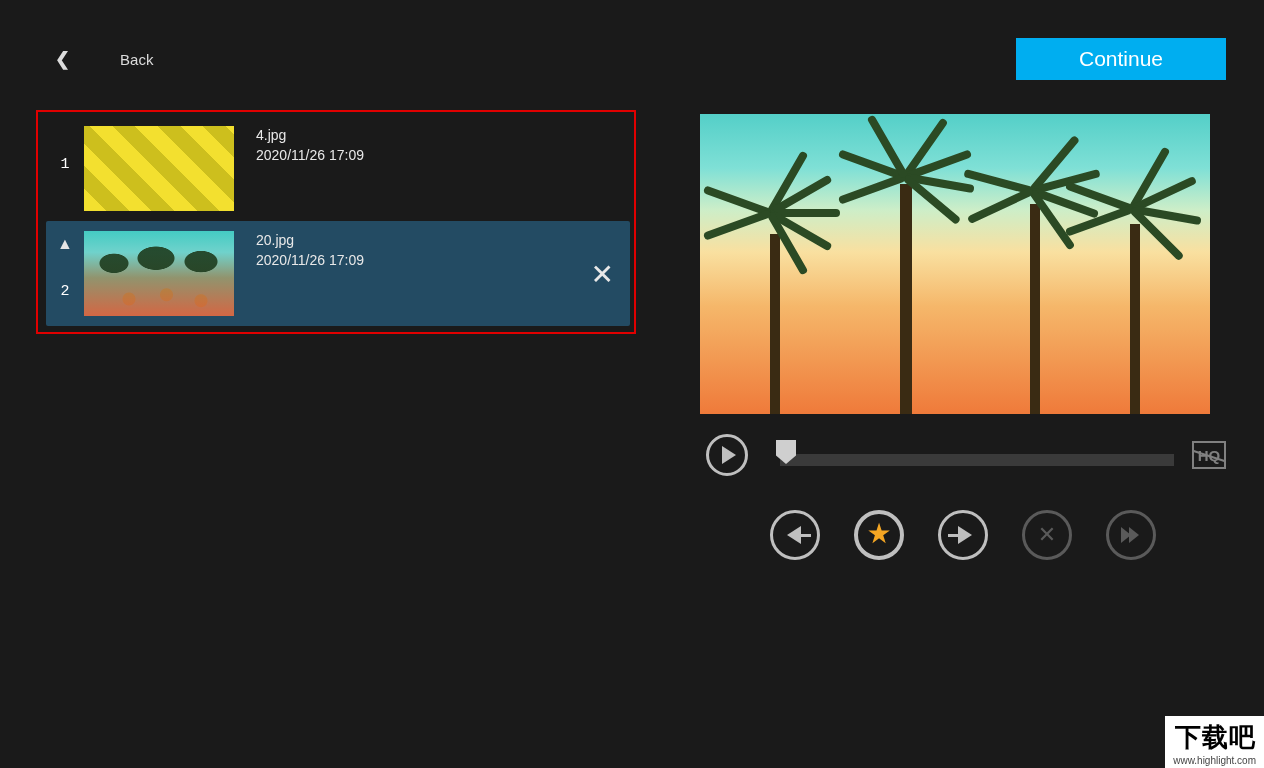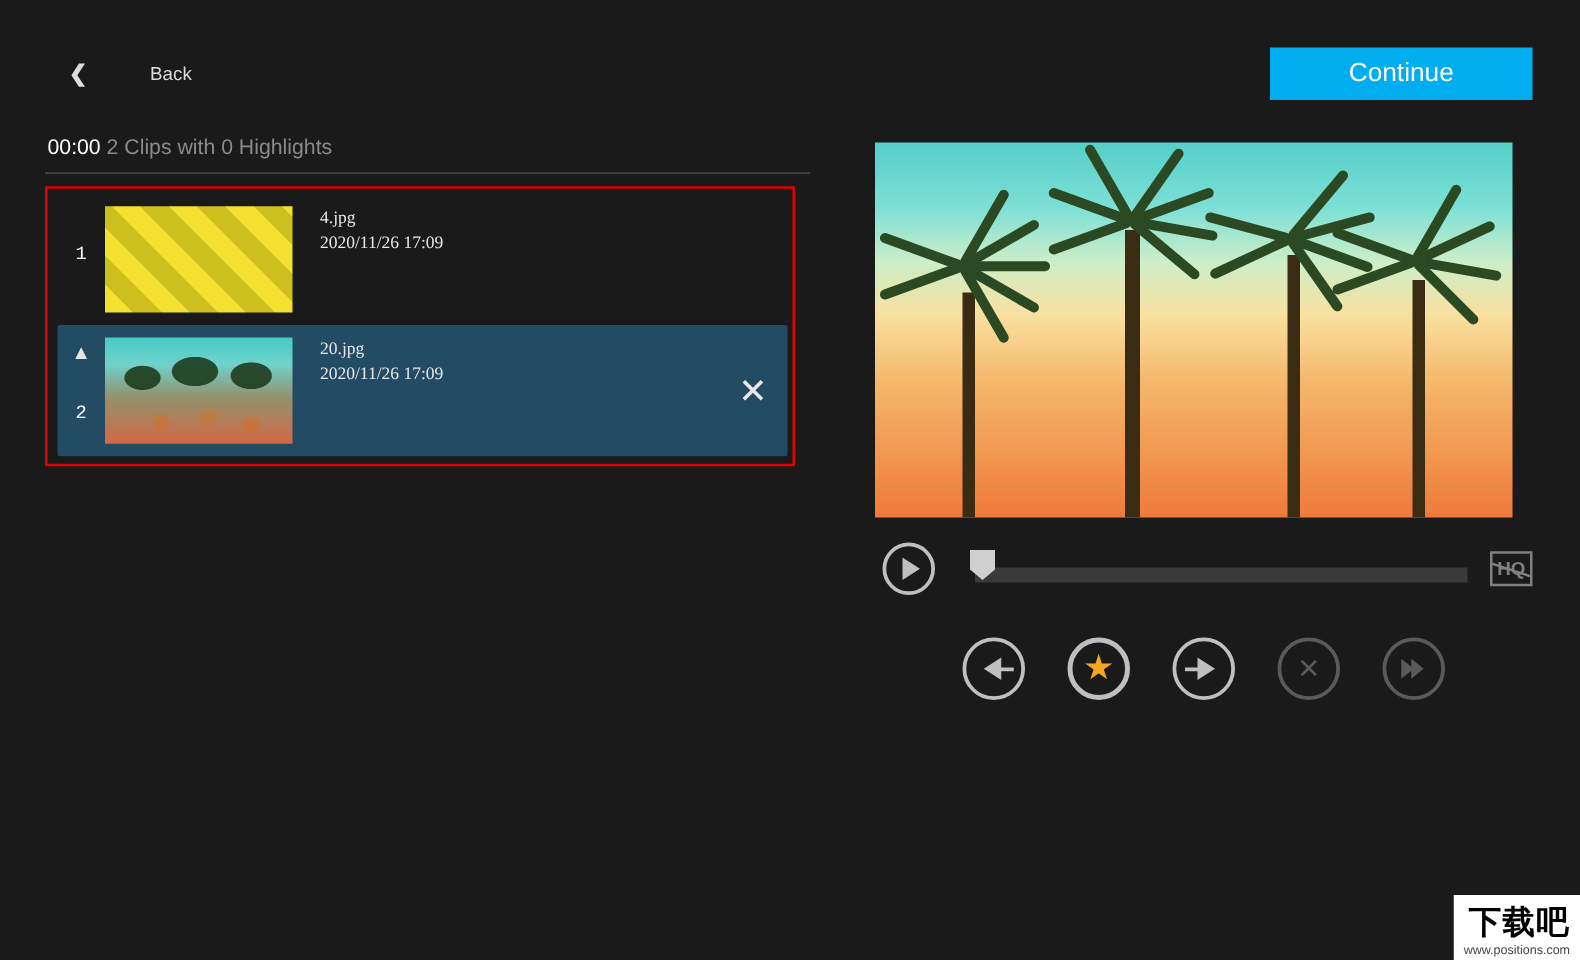--- a/index.html
+++ b/index.html
@@ -39,21 +39,21 @@
      radial-gradient(circle at 55% 75%, #4a3a1a 0 6px, transparent 7px),
      radial-gradient(circle at 78% 82%, #4a3a1a 0 6px, transparent 7px);
      position: relative; overflow: hidden; }
   .thumb-palm::after { content:""; position:absolute; inset:0;
      background:
        radial-gradient(ellipse 30px 20px at 20% 38%, rgba(30,60,30,0.9) 0 14px, transparent 15px),
        radial-gradient(ellipse 38px 24px at 48% 32%, rgba(30,60,30,0.9) 0 18px, transparent 19px),
        radial-gradient(ellipse 34px 22px at 78% 36%, rgba(30,60,30,0.9) 0 16px, transparent 17px);
   }
 
-  .meta { padding-left: 22px; font-family: Liberation Serif, serif; font-size: 14px; line-height: 1.4; color: #e8e8e8; }
+  .meta { padding-left: 22px; font-family: Liberation Sans, sans-serif; font-size: 14px; line-height: 1.4; color: #e8e8e8; }
   .row-close { position: absolute; right: 16px; top: 50%; transform: translateY(-50%); font-size: 28px; color: #e8e8e8; cursor: pointer; font-weight: 300; }
 
   
   .right-col { position: absolute; left: 700px; top: 14px; width: 526px; }
   .preview { width: 510px; height: 300px; position: relative; overflow: hidden;
     background:
       linear-gradient(180deg, #54cfc8 0%, #7fe0d6 18%, #cdeec8 32%, #f9e0a0 46%, #f5b76a 64%, #ef7a3a 100%);
   }
   .preview .trunk { position:absolute; bottom:0; width:10px; background:#3a2b13; }
   .preview .fronds { position:absolute; width:140px; height:90px; }
@@ -96,24 +96,20 @@
     <span class="lbl">Back</span>
   </div>
   <div class="continue-btn">
     <span>Continue</span>
   </div>
 </div>
 
 <div class="main">
 
   <div class="left-col">
-    <div class="status-bar">
-      <span>00:00</span>
-      <span class="dim">2 Clips with 0 Highlights</span>
-    </div>
 
     <div class="clip-panel">
 
       <div class="clip-row">
         <div class="idx-col">
           <span class="idx only">1</span>
         </div>
         <div class="thumb thumb-stripes"></div>
         <div class="meta">
           <div>4.jpg</div>
@@ -209,14 +205,14 @@
       <div class="ctrl dim">
           <div class="skip"></div>
         </div>
     </div>
   </div>
 
 </div>
 
 <div class="watermark">
   <div class="big">下载吧</div>
-  <div class="small">www.positions.com</div>
+  <div class="small">www.highlight.com</div>
 </div>
 
 </body></html>

